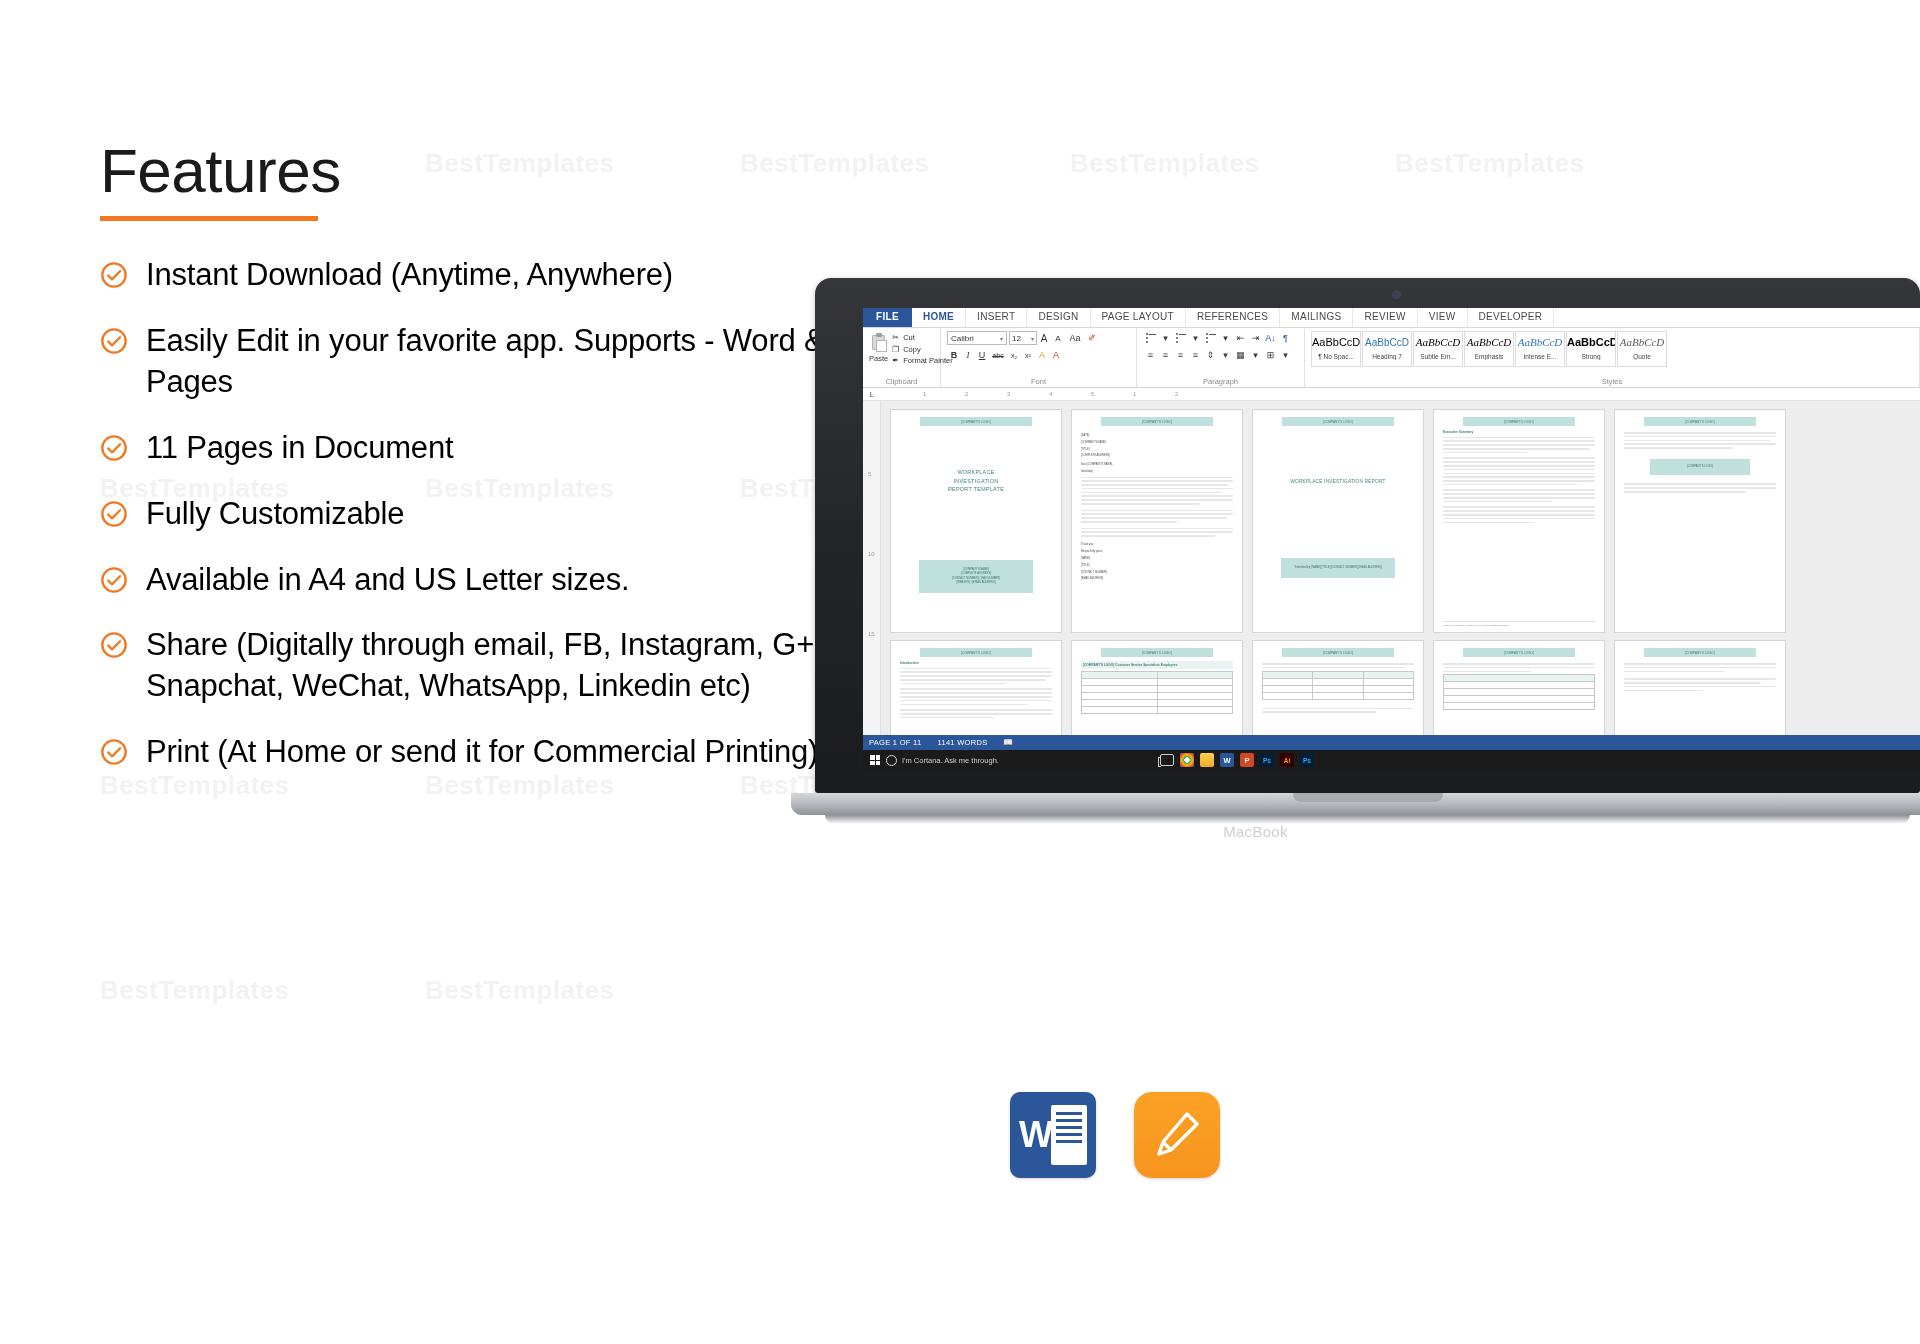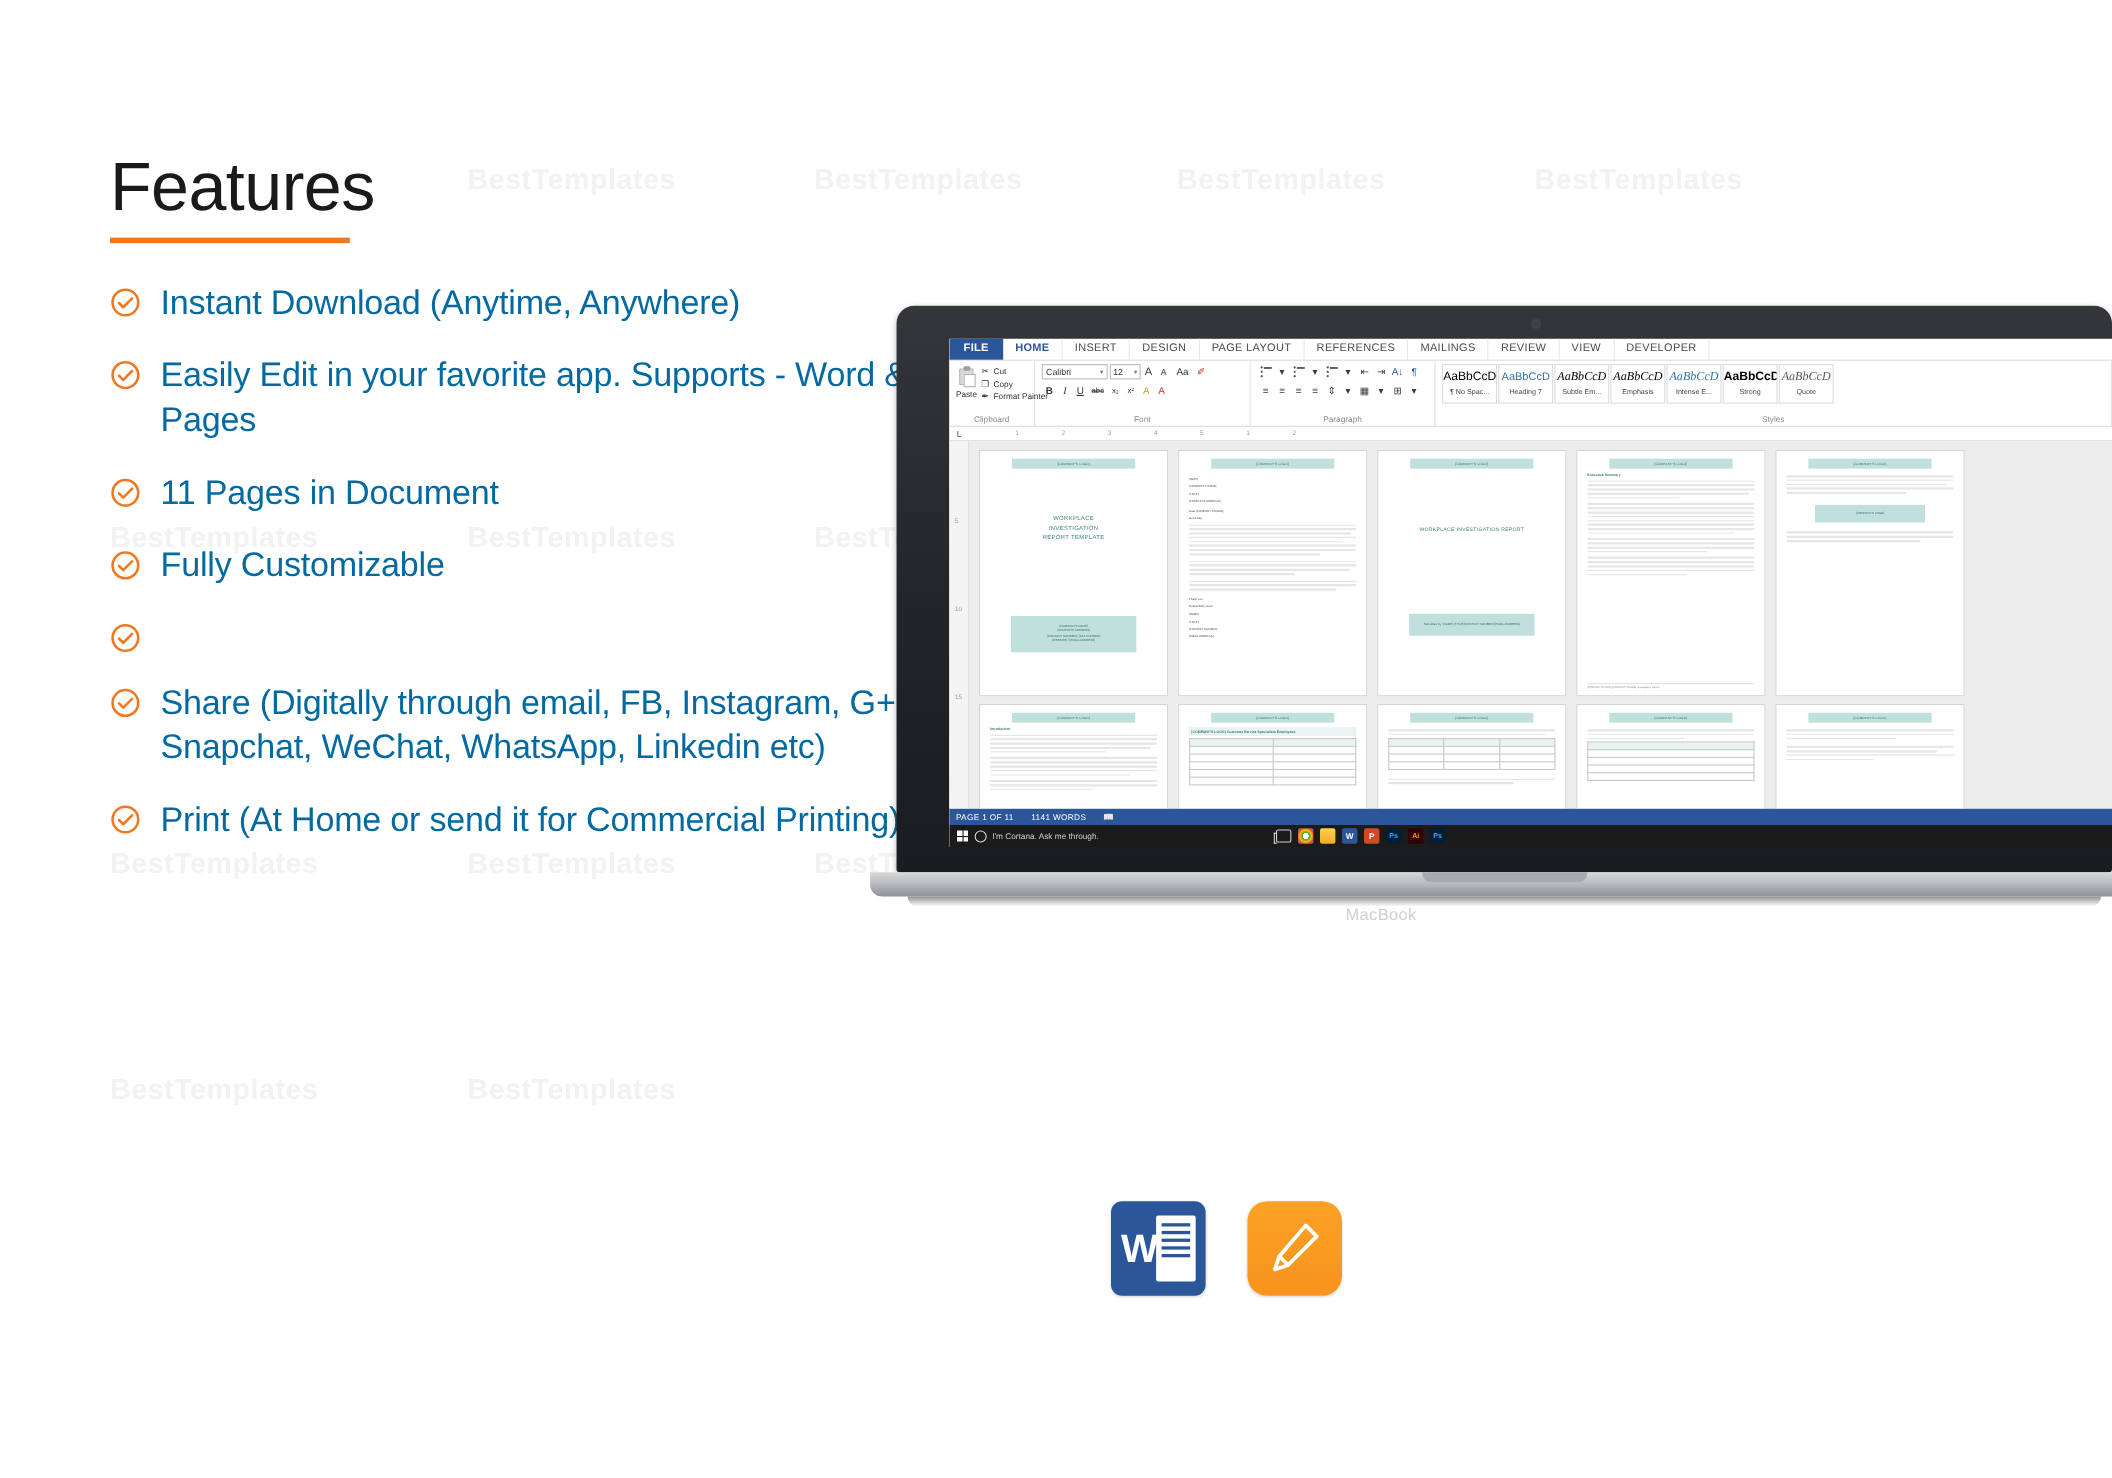--- a/index.html
+++ b/index.html
@@ -48,21 +48,21 @@
   .feat .chk {
     flex: 0 0 auto;
     width: 28px; height: 28px;
     margin-top: 6px;
     margin-right: 18px;
   }
   .feat .chk svg { display: block; width: 28px; height: 28px; }
   .feat .txt {
     font-size: 31px;
     line-height: 1.32;
-    color: #0369a1;
+    color: #000000;
     font-weight: 400;
     letter-spacing: -0.2px;
   }
 
   
   .laptop { position: absolute; left: 815px; top: 278px; width: 881px; height: 560px; }
   .lid {
     position: absolute; left: 0; top: 0;
     width: 1105px; height: 515px;
     background: linear-gradient(180deg,#34363a 0%, #232427 55%, #1b1c1f 100%);
@@ -406,20 +406,21 @@
         </span>
         <span class="txt">Fully Customizable</span>
       </li>
       <li class="feat">
         <span class="chk">
           <svg viewBox="0 0 24 24">
               <circle cx="12" cy="12" r="10" fill="none" stroke="#f07820" stroke-width="2"></circle>
               <path d="M7 12.4l3.3 3.3L17.2 8.8" fill="none" stroke="#f07820" stroke-width="2" stroke-linecap="round" stroke-linejoin="round"></path>
             </svg>
         </span>
+        <span class="txt">Available in A4 and US Letter sizes.</span>
       </li>
       <li class="feat">
         <span class="chk">
           <svg viewBox="0 0 24 24">
               <circle cx="12" cy="12" r="10" fill="none" stroke="#f07820" stroke-width="2"></circle>
               <path d="M7 12.4l3.3 3.3L17.2 8.8" fill="none" stroke="#f07820" stroke-width="2" stroke-linecap="round" stroke-linejoin="round"></path>
             </svg>
         </span>
         <span class="txt">Share (Digitally through email, FB,
 Instagram, G+, Snapchat, WeChat,

